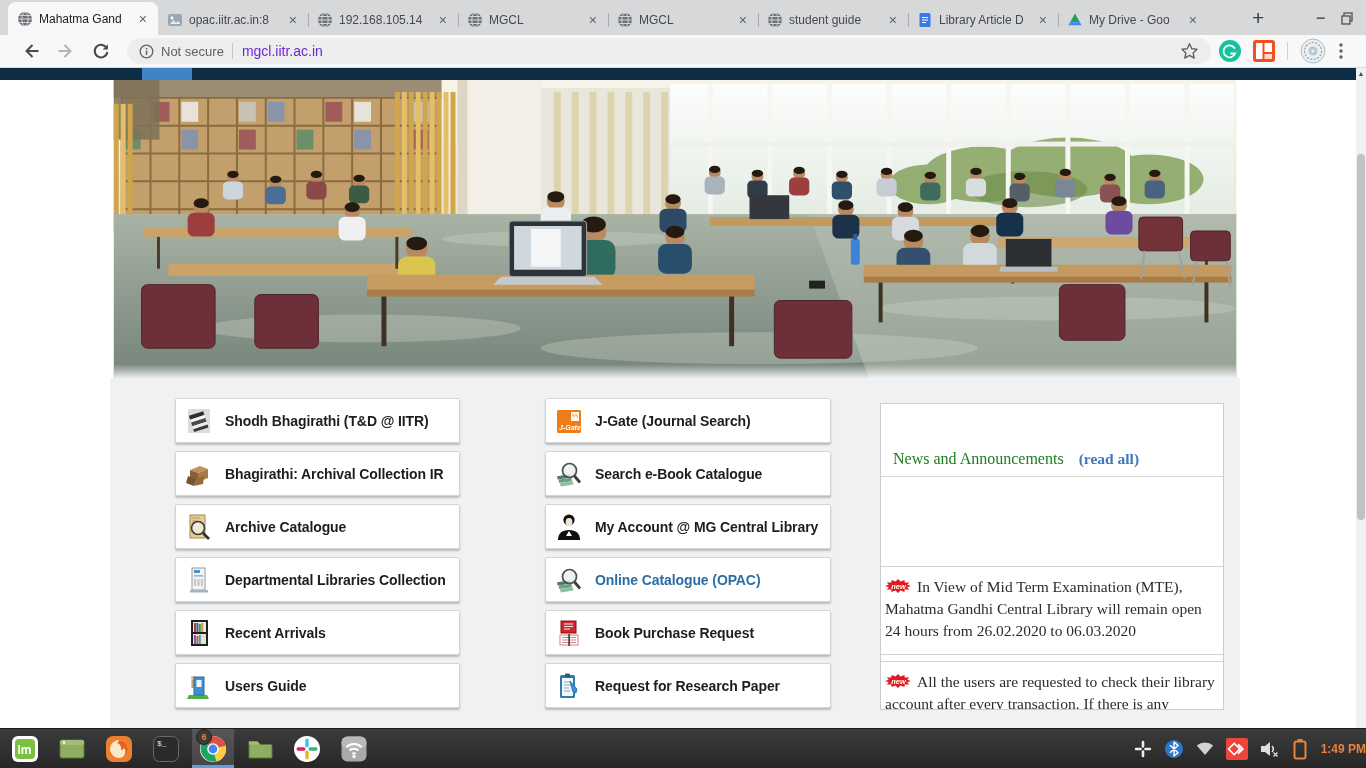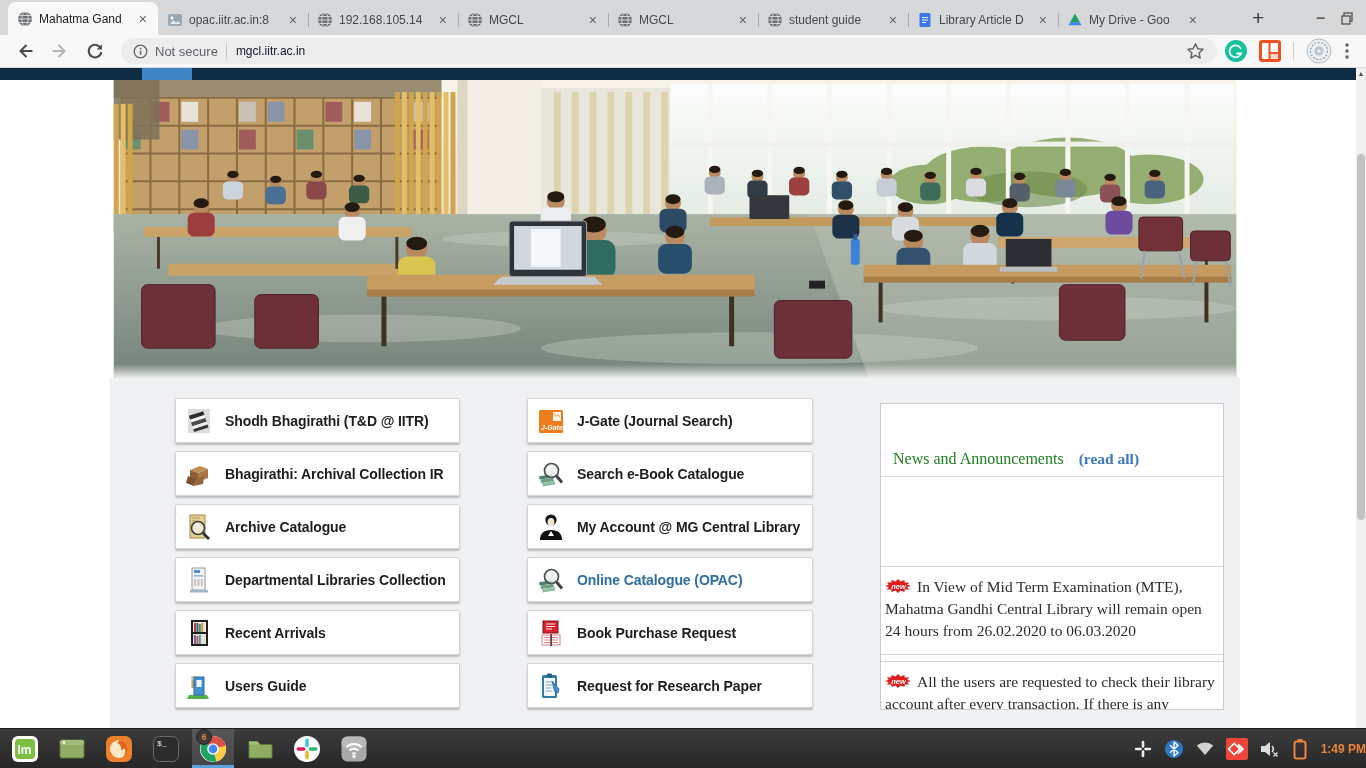--- a/index.html
+++ b/index.html
@@ -20,40 +20,40 @@
   .newtab{width:30px;height:30px;margin:0 0 2px 4px;display:flex;align-items:center;justify-content:center;
     font-size:21px;color:#3c4043;}
   .wincontrols{margin-left:auto;height:35px;display:flex;align-items:center;gap:15px;padding:0 12px;}
   .win-min{color:#5a5a5a;font-size:16px;font-weight:bold;line-height:10px;}
   .win-restore{display:inline-flex;}
   .win-close{width:21px;height:21px;border-radius:50%;background:#3fb39c;color:#fff;display:flex;
     align-items:center;justify-content:center;font-size:13px;font-weight:bold;}
 
   
   .toolbar{position:absolute;top:35px;left:0;right:0;height:33px;background:#f8f8f8;
-    border-bottom:1px solid #dcdddf;box-sizing:border-box;display:flex;align-items:center;padding:0 12px;}
+    border-bottom:1px solid #dcdddf;box-sizing:border-box;display:flex;align-items:center;padding:0 18px;}
   .navbtn{width:26px;height:26px;display:flex;align-items:center;justify-content:center;margin-right:9px;}
   .omnibox{flex:1;height:26px;background:#ededee;border-radius:13px;display:flex;align-items:center;
     padding:0 12px;margin:0 8px 0 4px;min-width:0;}
   .sec-label{color:#5f6368;font-size:13px;margin:0 8px 0 7px;}
   .omni-sep{width:1px;height:16px;background:#c4c6c9;margin-right:9px;}
-  .omni-url{color:#0f172a;font-size:12px;}
+  .omni-url{color:#6d28d9;font-size:14px;}
   .omni-star{margin-left:auto;display:inline-flex;}
   .toolbar-right{display:flex;align-items:center;gap:12px;padding-right:4px;}
   .tb-sep{width:1px;height:18px;background:#d0d1d3;}
 
   
   .viewport{position:absolute;top:68px;left:0;width:1366px;height:660px;background:#fff;overflow:hidden;}
   .site-nav{position:absolute;top:0;left:0;width:1356px;height:12px;background:var(--site-nav-dark,#0e2c44);}
   .nav-chip{position:absolute;left:142px;top:0;width:50px;height:12px;background:var(--site-nav-active,#3f85c6);}
   .photo{position:absolute;left:110px;top:12px;width:1130px;height:298px;overflow:hidden;}
   .band{position:absolute;left:110px;top:310px;width:1130px;height:350px;background:#eff1f3;}
   .col{position:absolute;top:20px;display:flex;flex-direction:column;gap:8px;}
   .col-left{left:65px;width:285px;}
-  .col-mid{left:417px;width:286px;}
+  .col-mid{left:435px;width:286px;}
   .card{height:45px;background:#fff;border:1px solid #d5d5d5;border-radius:2px;box-sizing:border-box;
     box-shadow:0 2px 2px rgba(0,0,0,.22);display:flex;align-items:center;padding:0 10px;cursor:pointer;}
   .card-icon{width:26px;height:28px;flex:none;display:flex;align-items:center;justify-content:center;}
   .card-label{margin-left:13px;font-weight:bold;font-size:14px;color:#1d1d1d;white-space:nowrap;overflow:hidden;letter-spacing:-.1px;}
 
   
   .news{position:absolute;left:770px;top:25px;width:344px;height:307px;background:#fff;
     border:1px solid #c9ccd1;box-sizing:border-box;overflow:hidden;
     font-family:"Liberation Serif","DejaVu Serif",serif;}
   .news-header{display:flex;align-items:baseline;padding:9px 12px 8px;border-bottom:1px solid #d9d9d9;}

